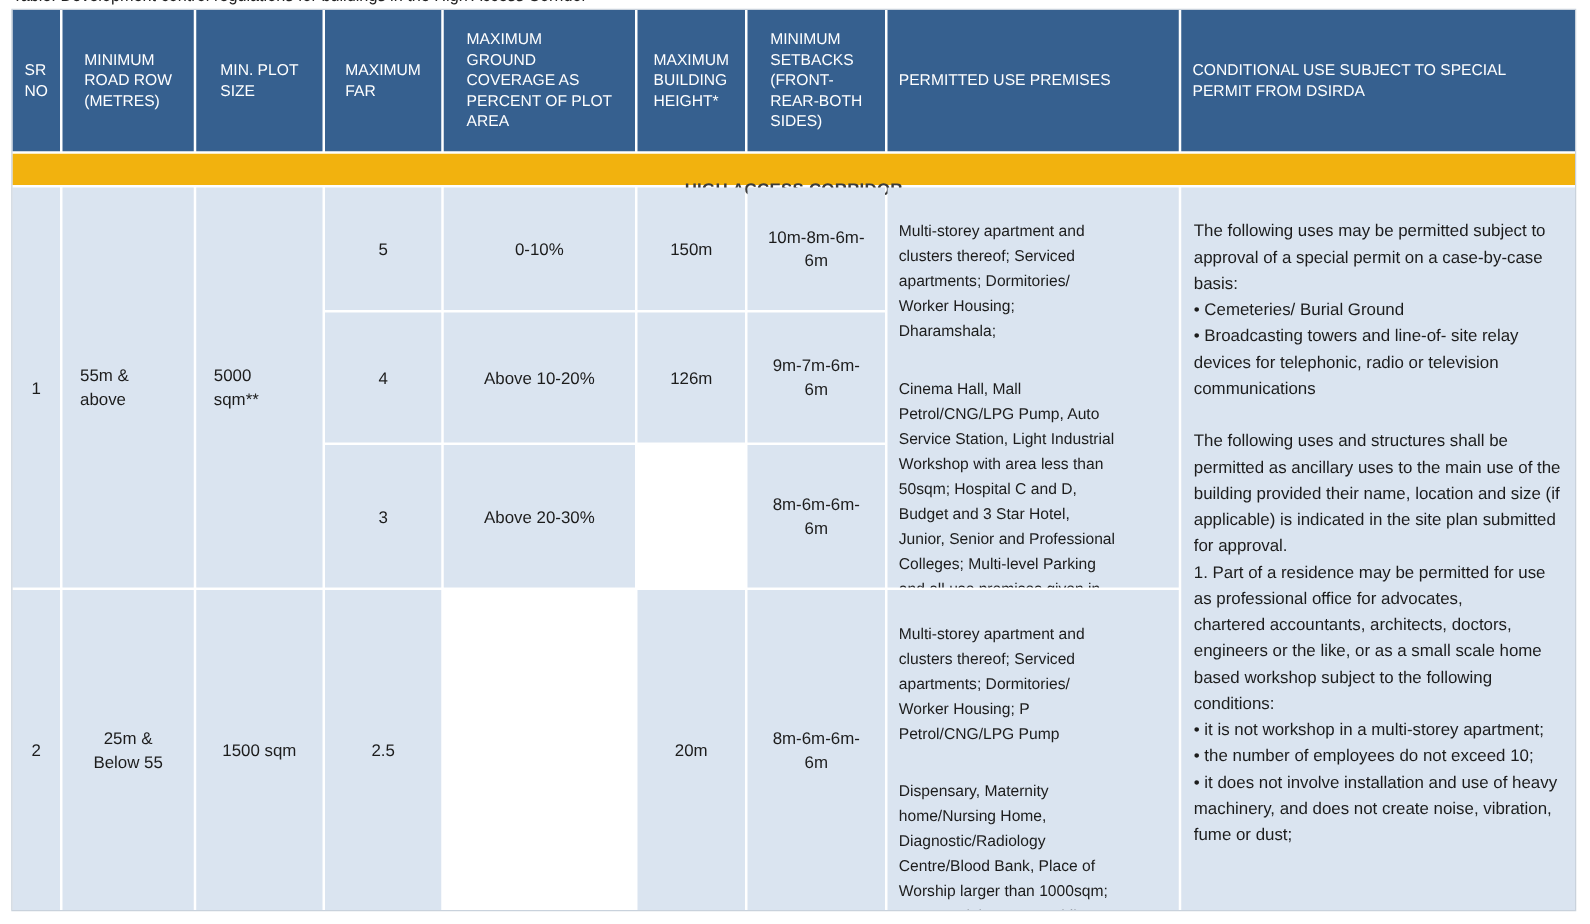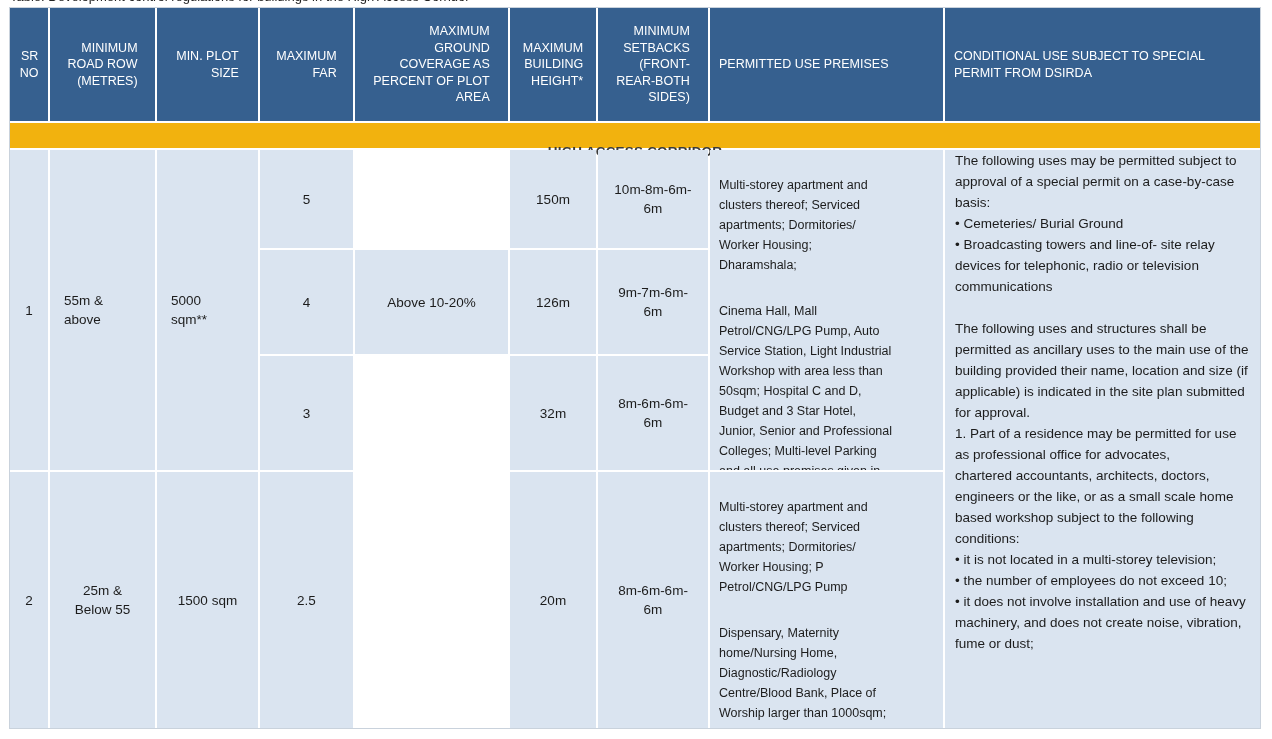--- a/index.html
+++ b/index.html
@@ -26,21 +26,21 @@
     grid-template-columns:38px 105px 101px 93px 153px 86px 110px 233px 315px;
     grid-template-rows:113px 25px 98px 104px 114px 256px;
     gap:2px;
     width:1250px;
     outline:1px solid var(--outer_border);
     background:var(--page_bg);
   }
   .hc{
     background:var(--header_bg);color:var(--header_text);
     display:flex;align-items:center;justify-content:center;
-    text-align:right;font-size:12.5px;line-height:16.5px;
+    text-align:left;font-size:12.5px;line-height:16.5px;
     white-space:pre-line;padding:2px;
   }
   .hc.left{
     justify-content:flex-start;text-align:left;padding-left:9px;
   }
   .band{
     background:var(--band_bg);
     display:flex;align-items:center;justify-content:center;
   }
   .band span{
@@ -56,21 +56,21 @@
     justify-content:flex-start;text-align:left;padding-left:14px;
   }
   .txt{
     background:var(--cell_bg);
     padding:5px 5px 0 9px;font-size:12.5px;line-height:20px;
     white-space:pre-line;overflow:hidden;
   }
   .txt p{margin:0 0 6px 0;}
   .cond{
     background:var(--cell_bg);
-    padding:0 10px 0 10px;font-size:13.5px;line-height:21px;
+    padding:24px 10px 0 10px;font-size:13.5px;line-height:21px;
     overflow:hidden;
   }
   .cond p{margin:0;}
   .cond p.gap{margin-top:21px;}
 </style>
 </head>
 <body>
 
 <div>
 
@@ -110,32 +110,33 @@
       <span>HIGH ACCESS CORRIDOR</span>
     </div>
 
     <div class="v" style="grid-area:3/1/6/2">1</div>
     <div class="v left" style="grid-area:3/2/6/3">55m &amp;
 above</div>
     <div class="v left" style="grid-area:3/3/6/4">5000
 sqm**</div>
 
     <div class="v" style="grid-area:3/4">5</div>
+    <div class="v" style="grid-area:3/5">0-10%</div>
     <div class="v" style="grid-area:3/6">150m</div>
     <div class="v" style="grid-area:3/7">10m-8m-6m-
 6m</div>
 
     <div class="v" style="grid-area:4/4">4</div>
     <div class="v" style="grid-area:4/5">Above 10-20%</div>
     <div class="v" style="grid-area:4/6">126m</div>
     <div class="v" style="grid-area:4/7">9m-7m-6m-
 6m</div>
 
     <div class="v" style="grid-area:5/4">3</div>
-    <div class="v" style="grid-area:5/6">32m</div>
+    <div class="v" style="grid-area:5/5">Above 20-30%</div>
     <div class="v" style="grid-area:5/7">8m-6m-6m-
 6m</div>
 
     <div class="txt" style="grid-area:3/8/6/9">
       <p>Multi-storey apartment and
 clusters thereof; Serviced
 apartments; Dormitories/
 Worker Housing;
 Dharamshala;</p>
       <p>Cinema Hall, Mall
@@ -150,21 +151,21 @@
 the categories below</p>
     </div>
 
     <div class="cond" style="grid-area:3/9/7/10">
       <p>The following uses may be permitted subject to approval of a special permit on a case-by-case basis:</p>
       <p>• Cemeteries/ Burial Ground</p>
       <p>• Broadcasting towers and line-of- site relay devices for telephonic,  radio or television  communications</p>
       <p class="gap">The following uses and structures shall be permitted as ancillary uses to the main use of the building provided their name, location and size (if applicable) is indicated in the site plan submitted for approval.</p>
       <p>1. Part of a residence may be  permitted for use as professional  office for advocates,</p>
       <p>chartered accountants,  architects, doctors, engineers or  the like, or as a small scale home  based workshop subject to the  following conditions:</p>
-      <p>• it is not located in a multi-storey television;</p>
+      <p>• it is not workshop in a multi-storey apartment;</p>
       <p>• the number of employees do not exceed 10;</p>
       <p>• it does not involve installation  and use of heavy machinery, and  does not create noise, vibration,  fume or dust;</p>
     </div>
 
     <div class="v" style="grid-area:6/1">2</div>
     <div class="v" style="grid-area:6/2">25m &amp;
 Below 55</div>
     <div class="v" style="grid-area:6/3">1500 sqm</div>
     <div class="v" style="grid-area:6/4">2.5</div>
     <div class="v" style="grid-area:6/6">20m</div>

